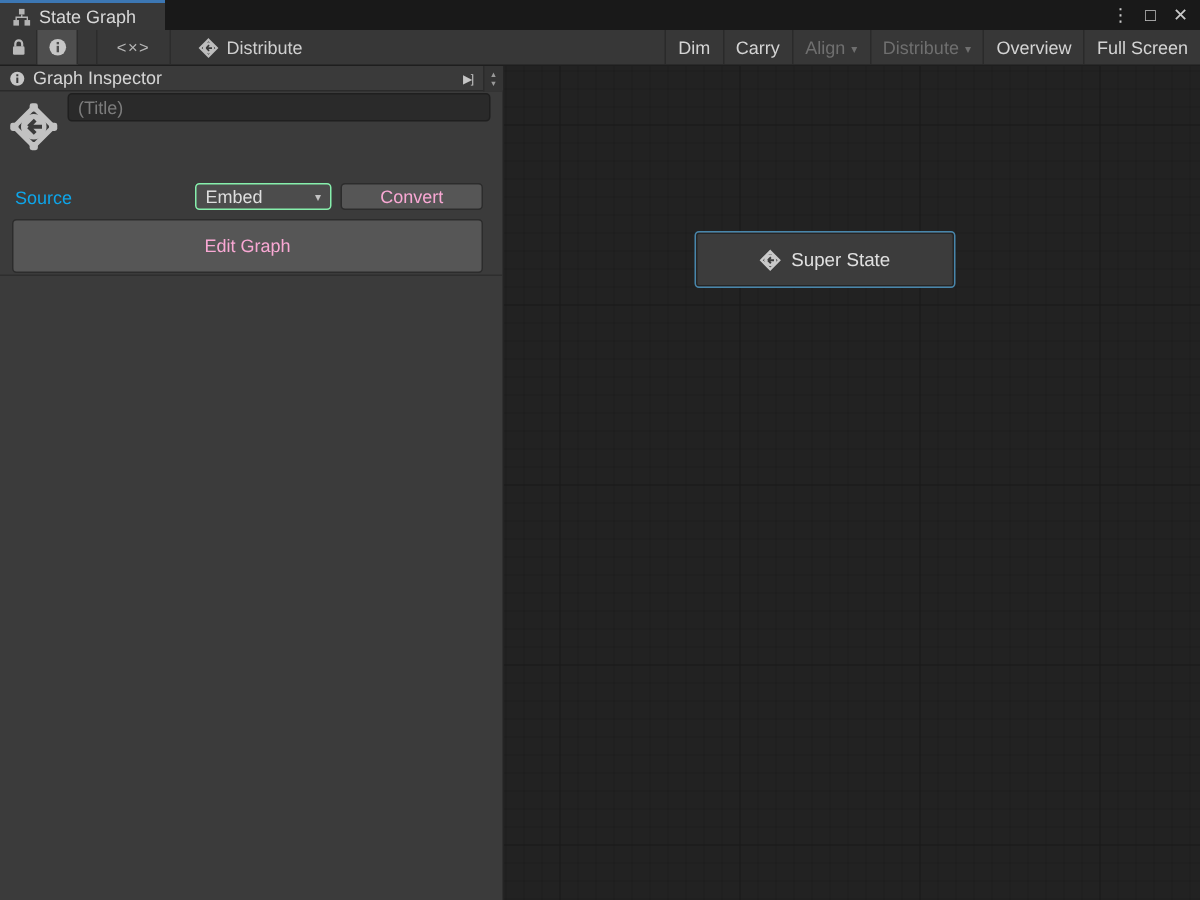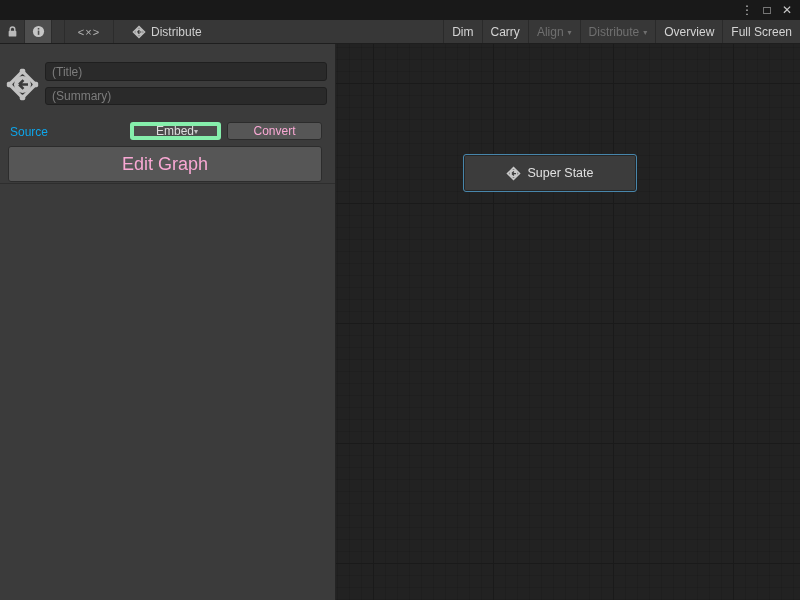--- a/index.html
+++ b/index.html
@@ -80,31 +80,31 @@
     background: #2a2a2a; border: 1px solid #1f1f1f; border-radius: 3px;
     color: #bdbdbd; font-size: 12px; padding: 0 6px; outline: none;
     font-family: "Liberation Sans", sans-serif;
   }
   .field::placeholder { color: #7c7c7c; opacity: 1; }
   .field.title { top: 18px; }
   .field.summary { top: 43px; height: 18px; }
   .src-label { position: absolute; left: 10px; top: 81px; color: #0ea5e9; }
   .dropdown {
     position: absolute; left: 130px; top: 78px; width: 91px; height: 18px;
-    background: #4c4c4c; border: 4px solid #86efac; border-radius: 3px;
-    display: flex; align-items: center; padding: 0 22px; color: #dedede; cursor: default;
+    background: #4c4c4c; border: 1px solid #86efac; border-radius: 3px;
+    display: flex; align-items: center; padding: 0 6px; color: #dedede; cursor: default;
   }
   .dropdown .arrow { margin-left: auto; font-size: 8px; color: #c2c2c2; }
   .btn {
     background: #565656; border: 1px solid #2c2c2c; border-radius: 3px;
     color: #f9a8d4; display: flex; align-items: center; justify-content: center;
     cursor: default; font-size: 12px;
   }
   .btn.convert { position: absolute; left: 227px; top: 78px; width: 95px; height: 18px; }
-  .btn.edit-graph { position: absolute; left: 8px; top: 102px; width: 314px; height: 36px; font-size: 18px; }
+  .btn.edit-graph { position: absolute; left: 8px; top: 102px; width: 314px; height: 36px; font-size: 12px; }
   .insp-sep { position: absolute; left: 0; right: 0; top: 139px; height: 1px; background: #2e2e2e; }
 
   
   .canvas {
     flex: 1; position: relative; overflow: hidden;
     background-color: #222222;
     background-image:
       linear-gradient(#1a1a1a 1px, transparent 1px),
       linear-gradient(90deg, #1a1a1a 1px, transparent 1px),
       linear-gradient(rgba(0,0,0,0.10) 1px, transparent 1px),
@@ -120,20 +120,31 @@
     color: #e0e0e0; font-size: 12.5px; cursor: default;
   }
   svg { display: block; }
 </style>
 </head>
 <body>
 
 <div class="app">
 
   <div class="tabbar">
+    <div class="tab">
+      <span>
+        <svg width="13" height="13" viewBox="0 0 14 14">
+          <rect x="5" y="1" width="4" height="4" fill="#b4b4b4"></rect>
+          <rect x="1" y="9" width="4" height="4" fill="#b4b4b4"></rect>
+          <rect x="9" y="9" width="4" height="4" fill="#b4b4b4"></rect>
+          <path d="M7 5 V7 M3 9 V7 H11 V9" stroke="#b4b4b4" stroke-width="1" fill="none"></path>
+        </svg>
+      </span>
+      <span>State Graph</span>
+    </div>
     <div class="win-controls">
       <span>⋮</span>
       <span>□</span>
       <span>✕</span>
     </div>
   </div>
 
   <div class="toolbar">
     <div class="tbtn lock">
       <span>
@@ -182,35 +193,49 @@
       <span>Overview</span>
     </div>
     <div class="rbtn">
       <span>Full Screen</span>
     </div>
   </div>
 
   <div class="main">
 
     <div class="inspector">
+      <div class="insp-header">
+        <span>
+          <svg width="11" height="11" viewBox="0 0 14 14">
+            <circle cx="7" cy="7" r="6" fill="#c6c6c6"></circle>
+            <rect x="6.2" y="3.2" width="1.7" height="1.7" fill="#3a3a3a"></rect>
+            <rect x="6.2" y="6" width="1.7" height="4.6" fill="#3a3a3a"></rect>
+          </svg>
+        </span>
+        <span class="title">Graph Inspector</span>
+        <span class="dock-btn">▶]</span>
+        <span class="spinner">
+          <span>▲</span>
+          <span>▼</span>
+        </span>
+      </div>
 
       <span class="graph-icon-big">
         <svg width="33" height="33" viewBox="0 0 24 24">
           <path d="M12 2.5 L21.5 12 L12 21.5 L2.5 12 Z" stroke="#c2c2c2" stroke-width="2.4" fill="none"></path>
           <rect x="10" y="0.6" width="4" height="4" rx="1.2" fill="#c2c2c2"></rect>
           <rect x="19.4" y="10" width="4" height="4" rx="1.2" fill="#c2c2c2"></rect>
           <rect x="10" y="19.4" width="4" height="4" rx="1.2" fill="#c2c2c2"></rect>
           <rect x="0.6" y="10" width="4" height="4" rx="1.2" fill="#c2c2c2"></rect>
           <circle cx="12" cy="12" r="6.2" fill="#c2c2c2"></circle>
           <path d="M16 12 H9.5 M9.5 12 l3.2 -3.2 M9.5 12 l3.2 3.2" stroke="#3b3b3b" stroke-width="1.9" fill="none"></path>
         </svg>
       </span>
 
       <input class="field title" type="text" placeholder="(Title)" style="">
-      <input class="field summary" type="text" placeholder="(Summary)" style="">
 
       <span class="src-label">Source</span>
       <div class="dropdown">
         <span>Embed</span>
         <span class="arrow">▾</span>
       </div>
       <div class="btn convert">Convert</div>
       <div class="btn edit-graph">Edit Graph</div>
       <div class="insp-sep"></div>
     </div>

